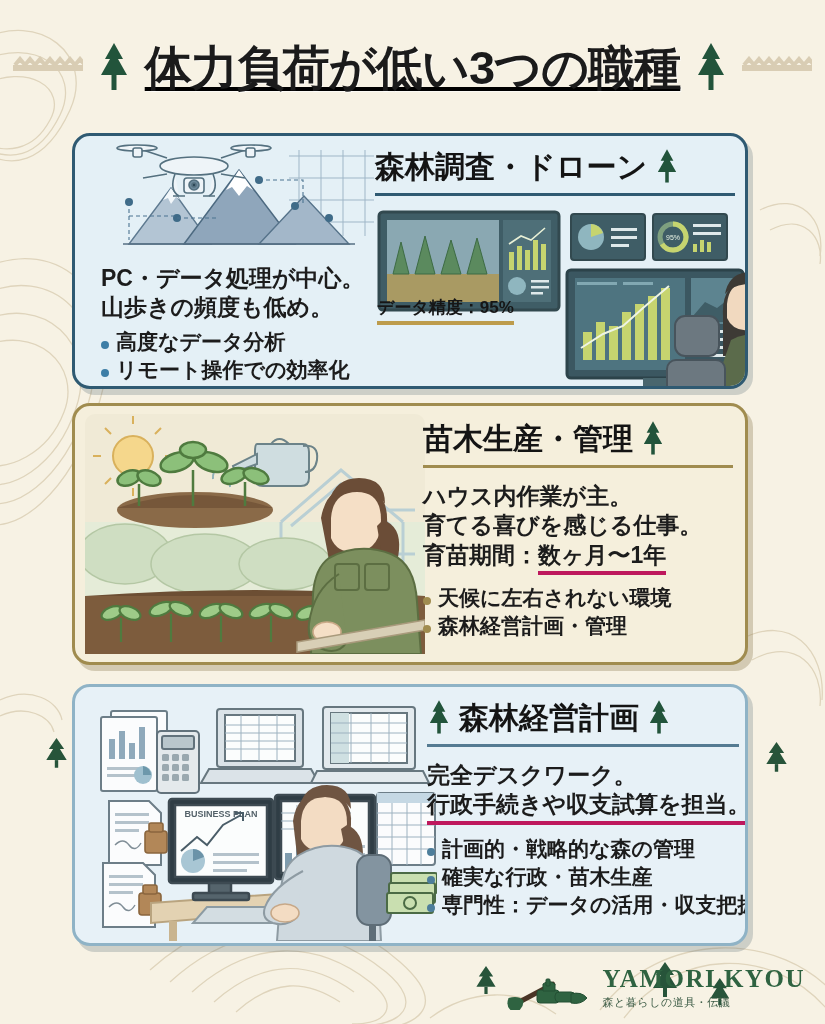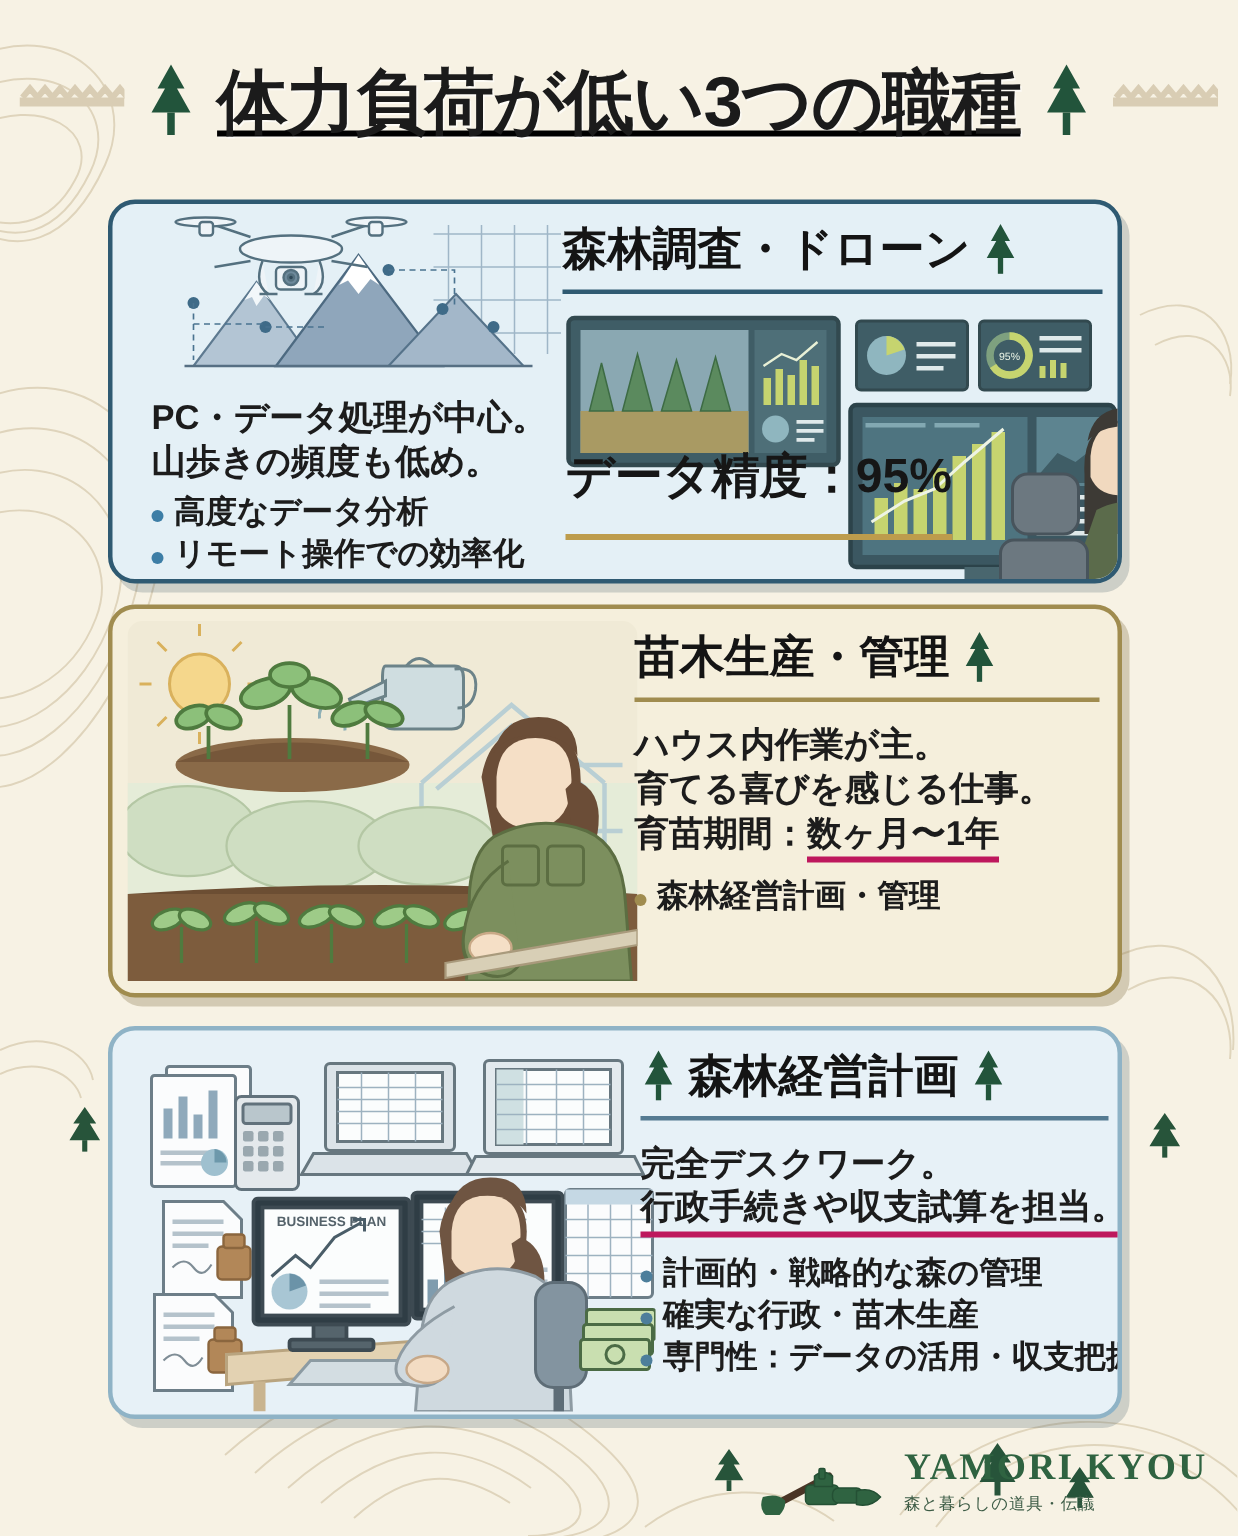--- a/index.html
+++ b/index.html
@@ -79,23 +79,23 @@
     display: flex; align-items: baseline; gap: 7px;
     font-size: 21px; font-weight: 700; color: #1c1c1c;
     line-height: 1.34; white-space: nowrap;
   }
   .dot { width: 8px; height: 8px; border-radius: 50%; flex: 0 0 auto; }
   #card1 .dot { background: #3d7ea6; }
   #card2 .dot { background: #a08c4f; }
   #card3 .dot { background: #4d7e9b; }
 
   .metric {
-    font-size: 32px; font-weight: 900; color: #161616;
+    font-size: 17px; font-weight: 900; color: #161616;
     white-space: nowrap; display: inline-block;
-    border-bottom: 4px solid #bd9c4c; padding-bottom: 16px;
+    border-bottom: 4px solid #bd9c4c; padding-bottom: 2px;
   }
 
   
   .footer {
     position: absolute; right: 20px; bottom: 14px;
     display: flex; align-items: center; gap: 10px; z-index: 6;
   }
   .brand-name {
     font-family: "Liberation Serif", "DejaVu Serif", serif;
     font-size: 25px; font-weight: 700; color: #2f6341;
@@ -451,20 +451,24 @@
 
       <div class="txtcol" style="left:348px; top:76px; width:320px;">
         <div class="body-line">ハウス内作業が主。</div>
         <div class="body-line">育てる喜びを感じる仕事。</div>
         <div class="body-line">
           <span>育苗期間：</span><span class="underline-gold">数ヶ月〜1年</span>
         </div>
         <div class="bullets" style="margin-top:9px;">
           <div class="bullet">
             <span class="dot"></span>
+            <span>天候に左右されない環境</span>
+          </div>
+          <div class="bullet">
+            <span class="dot"></span>
             <span>森林経営計画・管理</span>
           </div>
         </div>
       </div>
     </div>
   </div>
 
   <div class="card" id="card3">
     <div class="card-inner">
 

